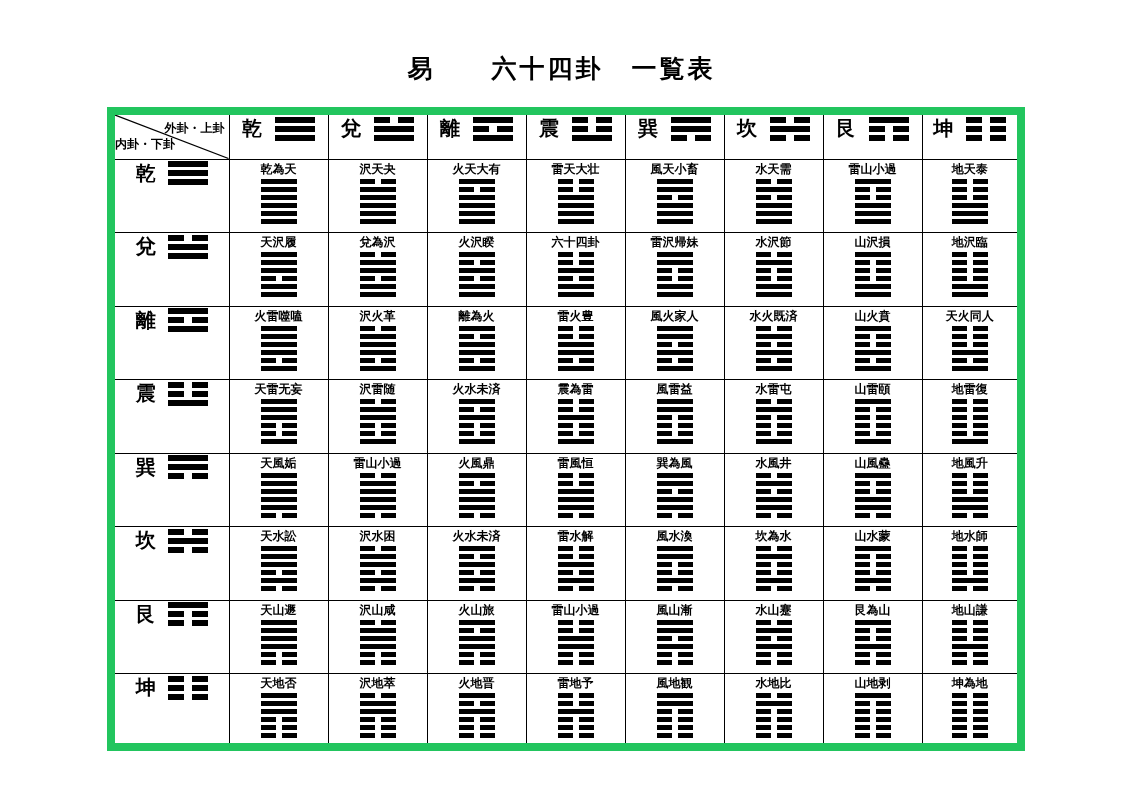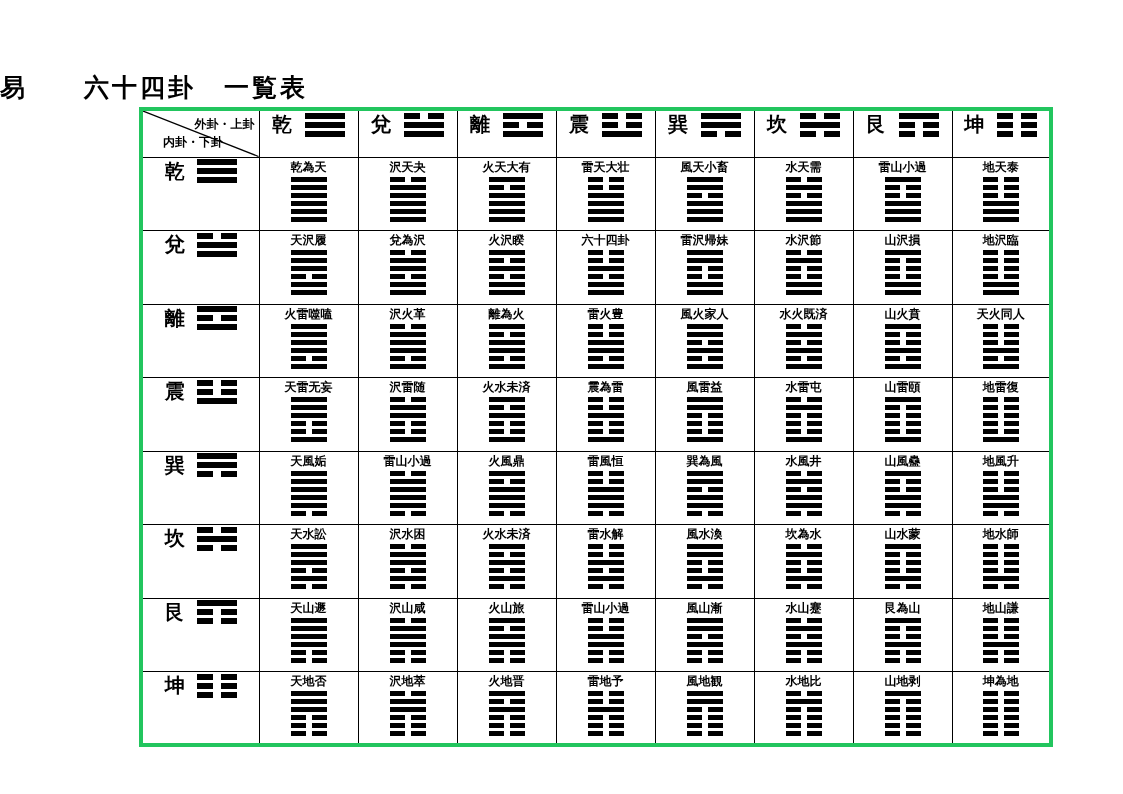--- a/index.html
+++ b/index.html
@@ -7,36 +7,37 @@
   body {
     position: relative;
     width: 1123px;
     height: 794px;
     font-family: "Liberation Sans", "DejaVu Sans", sans-serif;
     color: #000;
     overflow: hidden;
   }
   .title {
     position: absolute;
-    top: 71px;
+    top: 52px;
     left: 0;
     width: 100%;
+    text-align: center;
     font-size: 25px;
     font-weight: bold;
     letter-spacing: 3px;
     white-space: pre;
   }
   table.grid {
     position: absolute;
     left: 107px;
     top: 107px;
     border-collapse: collapse;
     table-layout: fixed;
   }
-  table.grid { border: 4px solid #22c55e; margin-left: 32px; }
+  table.grid { border: 8px solid #22c55e; }
   table.grid th, table.grid td {
     border: 1px solid #000;
     padding: 0;
     vertical-align: top;
     background: #fff;
   }
   col.c-label { width: 118px; }
   col.c-hex   { width: 99px;  }
   thead tr { height: 48px; }
   tbody tr { height: 73.5px; }
@@ -44,21 +45,21 @@
   
   th.corner { position: relative; }
   .diag { position: absolute; inset: 0; width: 100%; height: 100%; display: block; }
   .c-tr, .c-bl {
     position: absolute;
     font-size: 12px;
     font-weight: bold;
     white-space: nowrap;
   }
   .c-tr { top: 5px; right: 4px; }
-  .c-bl { bottom: 6px; left: 20px; }
+  .c-bl { bottom: 6px; left: 0; }
 
   
   .hcell {
     height: 100%;
     display: flex;
     align-items: center;
     justify-content: center;
     gap: 13px;
   }
   tbody .hcell { gap: 12px; }

